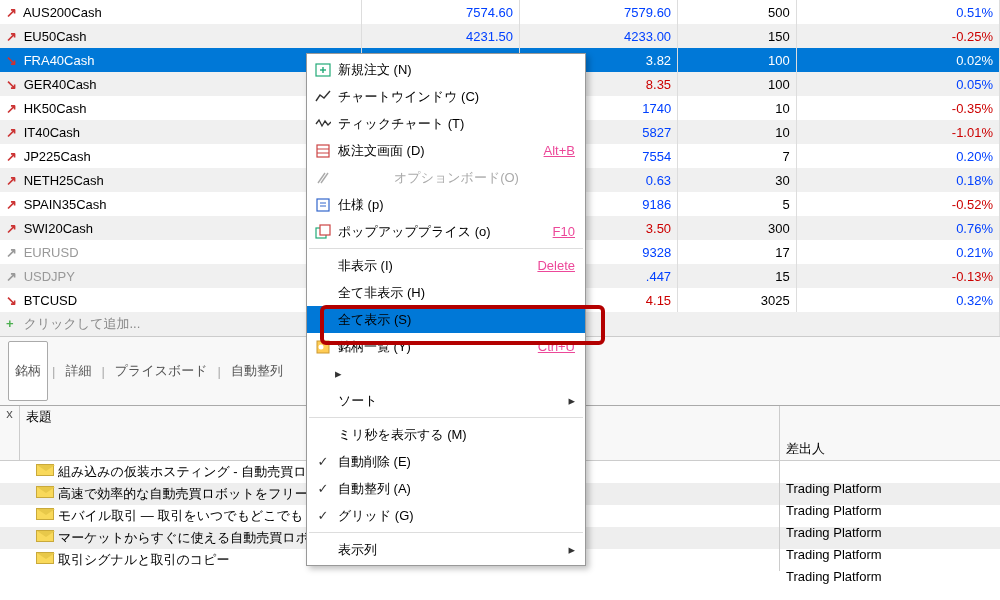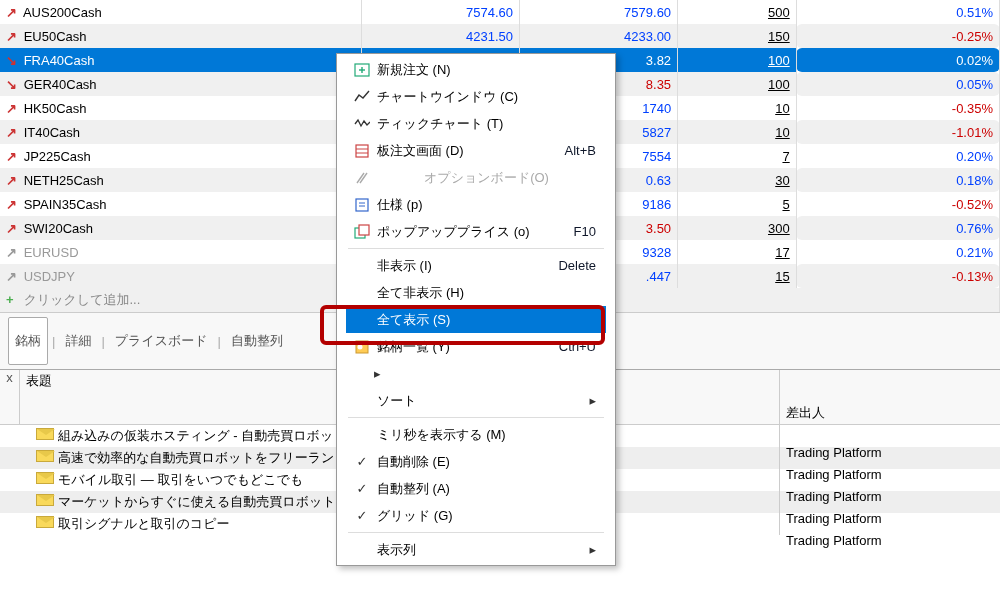--- a/index.html
+++ b/index.html
@@ -5,52 +5,52 @@
 * { box-sizing: border-box; margin: 0; padding: 0; }
 body { font-family: "Meiryo", "MS PGothic", Arial, sans-serif; font-size: 13px; color: #000; background: #fff; width: 1000px; height: 600px; overflow: hidden; position: relative; }
 .market-table { border-collapse: collapse; width: 100%; }
 .market-table tr { height: 24px; }
 .market-table tr.even { background: #fff; margin-top: 44px; }
 .market-table tr.odd { background: #f0f0f0; }
 .market-table tr.selected { background: #0078d7; color: #fff; }
 .market-table td { padding: 0 6px; border-right: 1px solid #ddd; vertical-align: middle; white-space: nowrap; }
 .col-sym { width: 320px; }
 .col-num { width: 140px; text-align: right; }
-.col-sm { width: 105px; text-align: right; text-decoration: underline; }
-.col-pct { width: 180px; text-align: right; border-radius: 6px; }
+.col-sm { width: 105px; text-align: right; }
+.col-pct { width: 180px; text-align: right; }
 .arrow { display: inline-block; width: 14px; font-weight: bold; }
 .arrow.up { color: #c33; }
 .arrow.down { color: #c33; }
 .arrow.neutral { color: #999; }
 .val-blue { color: #0040ff; }
 .val-red { color: #c00; }
 .val-gray { color: #999; text-align: right; }
 .add-row { color: #888; }
 .plus-ic { color: #4caf50; font-weight: bold; display: inline-block; width: 14px; }
 .tabbar { border-top: 1px solid #ccc; padding: 4px 8px; display: flex; gap: 4px; align-items: center; background: #f8f8f8; }
-.tab { padding: 14px 6px; color: #555; }
+.tab { padding: 20px 6px; color: #555; }
 .tab.active { background: #fff; border: 1px solid #aaa; border-radius: 2px; }
 .sep { color: #aaa; }
 .msg-panel { border-top: 1px solid #aaa; }
 .msg-hdr { display: flex; background: #f8f8f8; border-bottom: 1px solid #ccc; }
 .msg-panel .x { width: 20px; text-align: center; color: #555; border-right: 1px solid #ccc; }
 .msg-col-subj { flex: 1; padding: 2px 6px; border-right: 1px solid #ccc; }
 .msg-col-from { width: 220px; padding: 2px 6px; margin-top: 32px; }
 .msg-row { display: flex; height: 22px; align-items: center; }
 .msg-row.even { background: #fff; }
 .msg-row.odd { background: #eee; }
 .mail-ic { display: inline-block; width: 18px; height: 12px; background: #f9d95b; border: 1px solid #c9a93b; margin: 0 4px 0 10px; position: relative; }
 .mail-ic::after { content: ""; position: absolute; top: 0; left: 0; width: 0; height: 0; border-left: 9px solid transparent; border-right: 9px solid transparent; border-top: 6px solid #e8c84a; }
-.ctx-menu { position: absolute; top: 53px; left: 336px; width: 280px; background: #fff; border: 1px solid #999; box-shadow: 3px 3px 6px rgba(0,0,0,.25); z-index: 10; padding: 2px 9px; font-size: 13px; }
+.ctx-menu { position: absolute; top: 53px; left: 306px; width: 280px; background: #fff; border: 1px solid #999; box-shadow: 3px 3px 6px rgba(0,0,0,.25); z-index: 10; padding: 2px 0; font-size: 13px; }
 .ctx-item { display: flex; align-items: center; height: 27px; padding: 0 10px 0 4px; }
 .ctx-item .ico { width: 24px; display: inline-flex; justify-content: center; color: #444; }
 .ctx-item .lbl { flex: 1; padding-left: 3px; }
-.ctx-item .sc { color: #0f172a; }
+.ctx-item .sc { color: #ec4899; text-decoration: underline; }
 .ctx-item.disabled { color: #aaa; text-align: center; }
-.ctx-item.selected { background: #0078d7; color: #ffffff; }
+.ctx-item.selected { background: #0078d7; color: #000000; }
 .ctx-sep { height: 1px; background: #ddd; margin: 3px 2px; }
 .ctx-item .sub { color: #333; }
 .check { color: #333; }
 .callout { position: absolute; top: 305px; left: 320px; width: 285px; height: 40px; border: 4px solid #b30000; border-radius: 6px; z-index: 20; pointer-events: none; }
 svg.ic { width: 16px; height: 16px; }
 </style>
 </head>
 <body>
 
 <table class="market-table">
@@ -131,20 +131,27 @@
         <td class="col-num val-blue">9328</td>
         <td class="col-sm">17</td>
         <td class="col-pct val-blue">0.21%</td>
       </tr>
       <tr class="odd">
         <td class="col-sym"><span class="arrow neutral">↗</span> <span class="val-gray">USDJPY</span></td>
         <td class="col-num "></td>
         <td class="col-num val-blue">.447</td>
         <td class="col-sm">15</td>
         <td class="col-pct val-red">-0.13%</td>
+      </tr>
+      <tr class="even">
+        <td class="col-sym"><span class="arrow down">↘</span> <span class="">BTCUSD</span></td>
+        <td class="col-num "></td>
+        <td class="col-num val-red">4.15</td>
+        <td class="col-sm">3025</td>
+        <td class="col-pct val-blue">0.32%</td>
       </tr>
       <tr class="odd">
         <td class="col-sym add-row" colspan="5"><span class="plus-ic">+</span> <span>クリックして追加...</span></td>
       </tr>
     </tbody>
   </table>
 
 <div class="tabbar">
   <span class="tab active">銘柄</span>
     <span class="sep">|</span>

